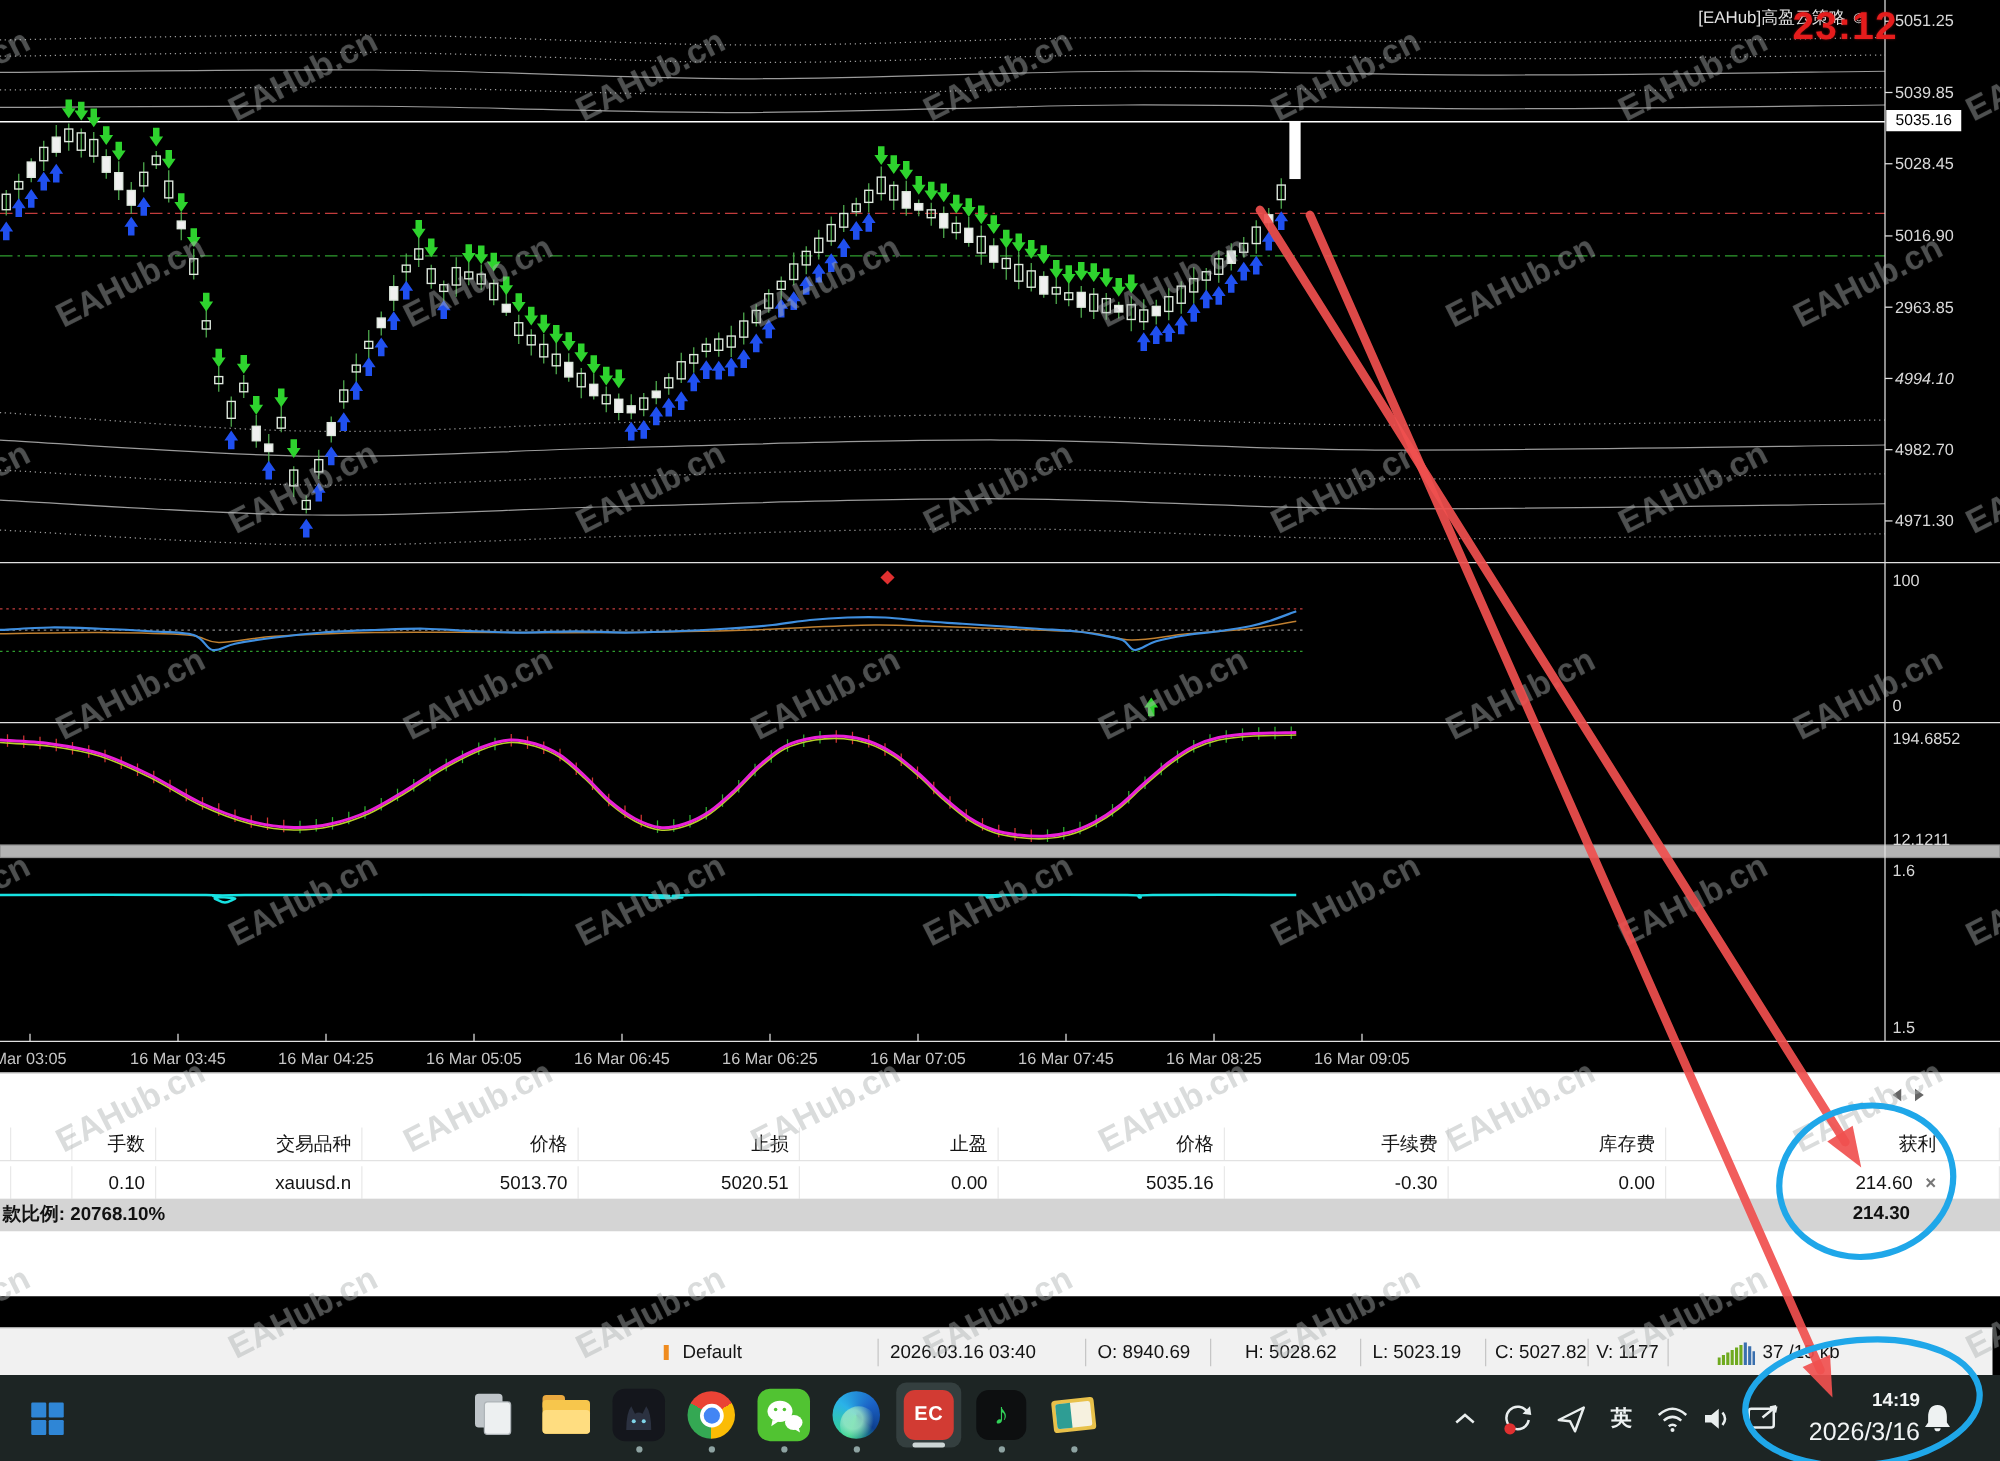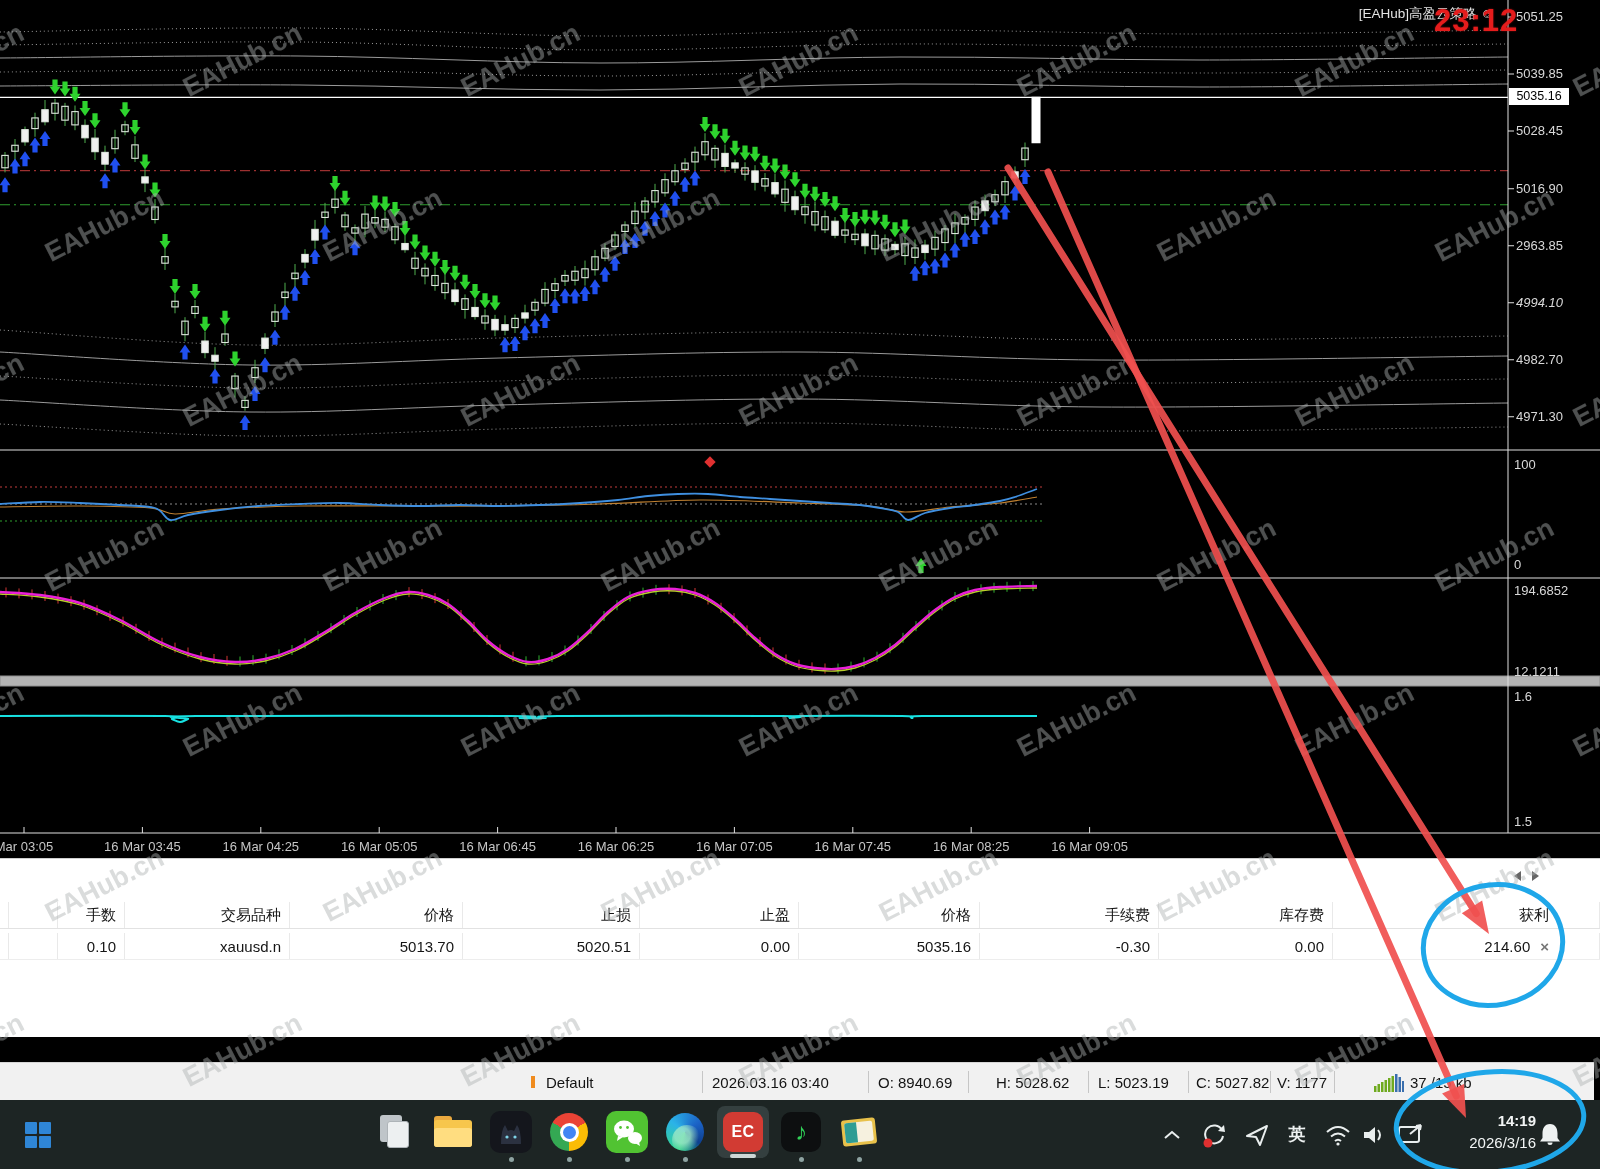--- a/index.html
+++ b/index.html
@@ -81,21 +81,21 @@
     color:#31d158;font-size:24px;font-weight:bold;}
   .atlas{position:relative;width:38px;height:34px;transform:rotate(-6deg);}
   .atlas .cov{position:absolute;left:2px;top:4px;width:34px;height:26px;background:#e8c14a;border-radius:3px;}
   .atlas .pgs{position:absolute;left:5px;top:7px;width:28px;height:20px;background:#f6f1df;border-radius:2px;}
   .atlas .tea{position:absolute;left:5px;top:7px;width:12px;height:20px;background:#2e9d94;border-radius:2px 0 0 2px;}
   
   .tray{position:absolute;top:0;height:69px;display:flex;align-items:center;justify-content:center;}
   .ime{color:#eef2f2;font-size:17px;font-weight:bold;}
   #clock{position:absolute;right:64px;top:10px;text-align:right;color:#f2f5f5;line-height:1.45;}
   #clock .t1{font-size:15px;font-weight:bold;}
-  #clock .t2{font-size:15px;}
+  #clock .t2{font-size:20px;}
   
   .wm{position:absolute;color:rgba(158,163,163,.38);font-size:27px;font-weight:bold;
     transform:rotate(-27deg);white-space:nowrap;text-shadow:0 0 1px rgba(255,255,255,.12);pointer-events:none;}
   #wm-layer,#anno-layer{position:absolute;left:0;top:0;width:1600px;height:1169px;pointer-events:none;}
 </style>
 </head>
 <body>
 
 <div id="screen">
 
@@ -588,20 +588,24 @@
       <div>0.00</div>
       <div>5035.16</div>
       <div>-0.30</div>
       <div>0.00</div>
       <div>
         <span>214.60</span>
         <span class="xclose">×</span>
       </div>
     </div>
 
+    <div id="t-sum">
+      <span class="lab">款比例: 20768.10%</span>
+      <span class="val">214.30</span>
+    </div>
   </div>
 
 
   <div id="statusbar">
     <span id="conn-tick"></span>
     <span class="itm" style="left:546px">Default</span>
     <span class="sep" style="left:702px"></span>
     <span class="itm" style="left:712px">2026.03.16 03:40</span>
     <span class="sep" style="left:868px"></span>
     <span class="itm" style="left:878px">O: 8940.69</span>

